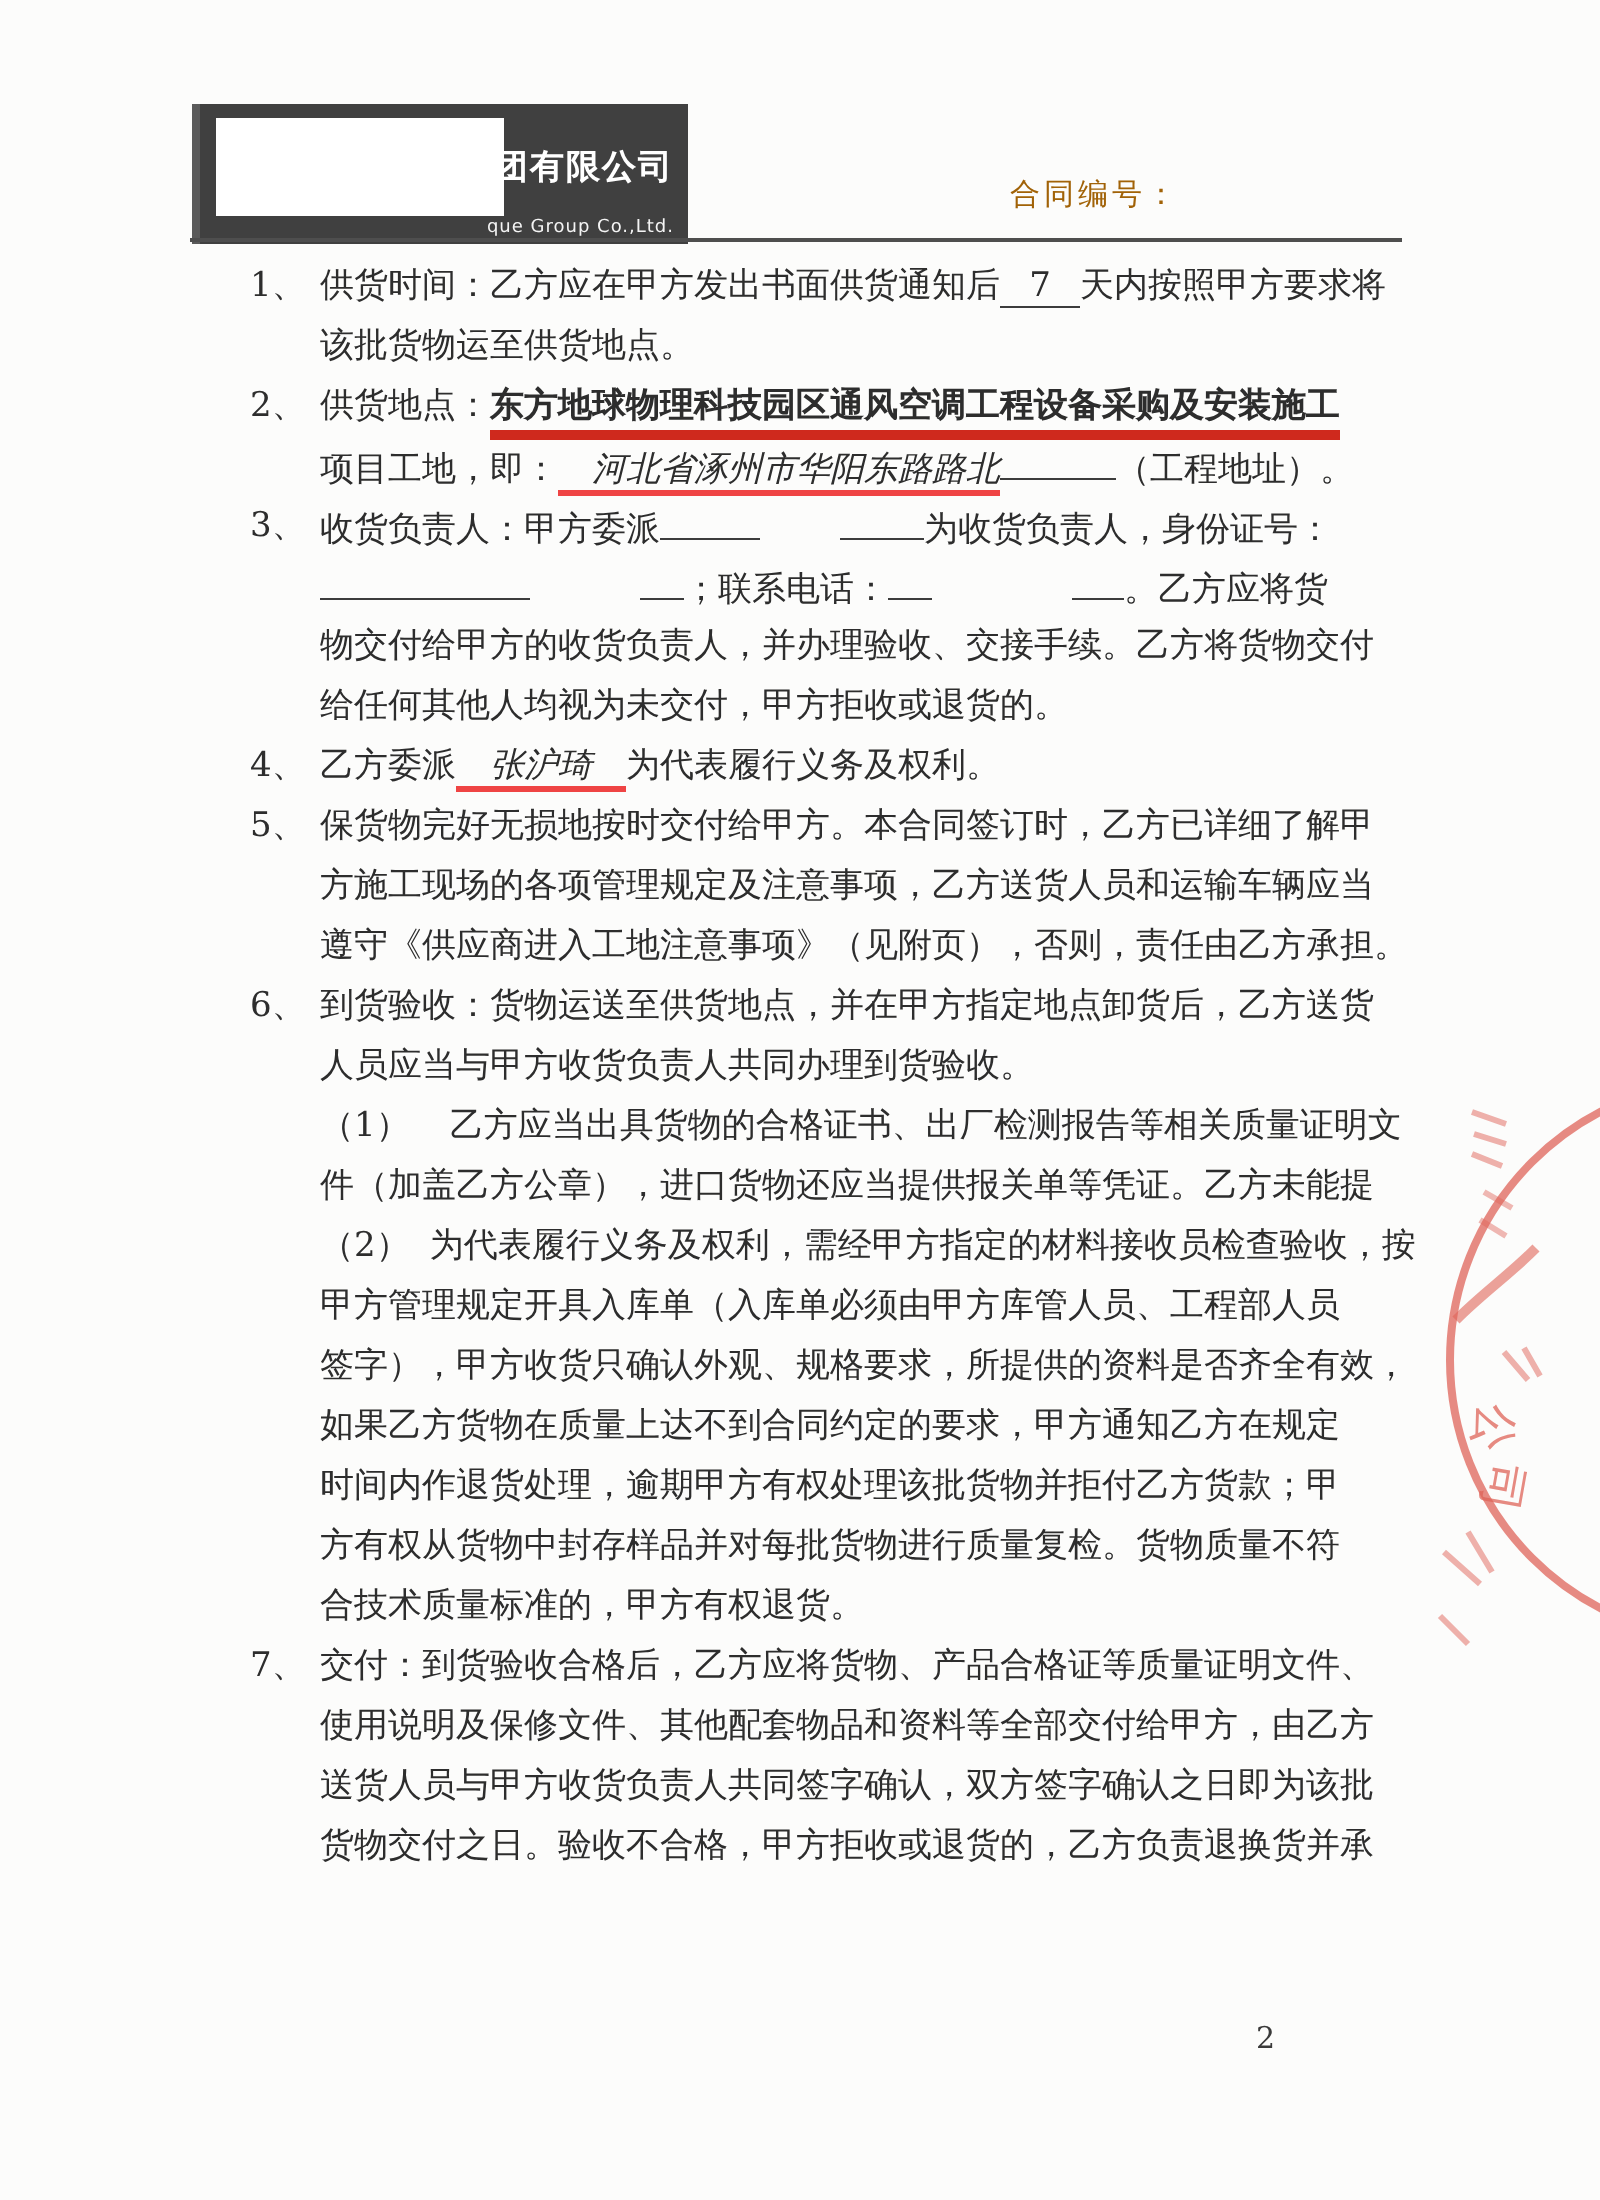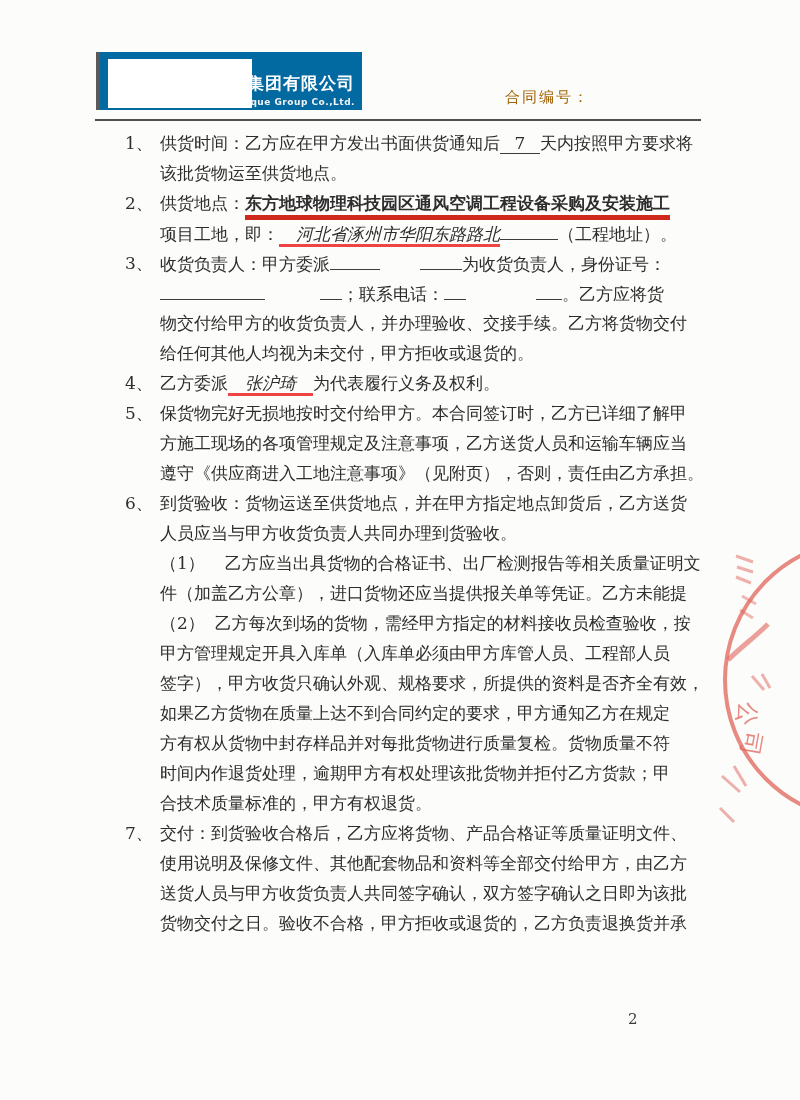--- a/index.html
+++ b/index.html
@@ -6,35 +6,35 @@
   body{
     width:800px;height:1100px;
     background:#fbfbf9;
     font-family:"DejaVu Serif","Liberation Serif",serif;
     position:relative;overflow:hidden;
   }
   .page{position:absolute;inset:0;background:#fcfcfb;}
 
   
   .logo{
-    position:absolute;left:96px;top:52px;width:244px;height:58px;
-    background:#0369a1;border-left:4px solid #5a5a5a;padding-left:18px;
+    position:absolute;left:96px;top:52px;width:244px;height:70px;
+    background:#404040;border-left:4px solid #5a5a5a;
   }
   .logo-redact{
     position:absolute;left:8px;top:7px;width:144px;height:49px;background:#ffffff;
   }
   .logo-cn{
     position:absolute;right:7px;top:20px;color:#ffffff;
     font-family:"DejaVu Sans","Liberation Sans",sans-serif;
     font-weight:bold;font-size:17px;letter-spacing:1px;white-space:nowrap;
   }
   .logo-en{
     position:absolute;right:7px;bottom:3px;color:#f4f4f4;
     font-family:"DejaVu Sans","Liberation Sans",sans-serif;
-    font-weight:bold;font-size:9px;letter-spacing:.5px;white-space:nowrap;margin-left:24px;
+    font-weight:normal;font-size:9px;letter-spacing:.5px;white-space:nowrap;margin-left:24px;
   }
   .contract-no{
     position:absolute;left:505px;top:88px;
     font-size:15px;color:#a16207;letter-spacing:2px;white-space:nowrap;
   }
   .rule{
     position:absolute;left:95px;top:119px;width:606px;height:2px;background:#4e4e4e;
   }
 
   
@@ -122,26 +122,26 @@
       <div class="clause">
         <div class="cnum"></div>
         <div class="cbody">
           <div class="line"><span>（1）</span><span class="gap" style="width: 20px;"></span><span>乙方应当出具货物的合格证书、出厂检测报告等相关质量证明文</span></div>
           <div class="line"><span>件（加盖乙方公章），进口货物还应当提供报关单等凭证。乙方未能提</span></div>
         </div>
       </div>
       <div class="clause">
         <div class="cnum"></div>
         <div class="cbody">
-          <div class="line"><span>（2）</span><span class="gap" style="width: 10px;"></span><span>乙方每次到场的货物，需经甲方指定的材料接收员检查验收，按</span></div>
+          <div class="line"><span>（2）</span><span class="gap" style="width: 10px;"></span><span>为代表履行义务及权利，需经甲方指定的材料接收员检查验收，按</span></div>
           <div class="line"><span>甲方管理规定开具入库单（入库单必须由甲方库管人员、工程部人员</span></div>
           <div class="line"><span>签字），甲方收货只确认外观、规格要求，所提供的资料是否齐全有效，</span></div>
           <div class="line"><span>如果乙方货物在质量上达不到合同约定的要求，甲方通知乙方在规定</span></div>
+          <div class="line"><span>时间内作退货处理，逾期甲方有权处理该批货物并拒付乙方货款；甲</span></div>
           <div class="line"><span>方有权从货物中封存样品并对每批货物进行质量复检。货物质量不符</span></div>
-          <div class="line"><span>时间内作退货处理，逾期甲方有权处理该批货物并拒付乙方货款；甲</span></div>
           <div class="line"><span>合技术质量标准的，甲方有权退货。</span></div>
         </div>
       </div>
       <div class="clause">
         <div class="cnum">7、</div>
         <div class="cbody">
           <div class="line"><span>交付：到货验收合格后，乙方应将货物、产品合格证等质量证明文件、</span></div>
           <div class="line"><span>使用说明及保修文件、其他配套物品和资料等全部交付给甲方，由乙方</span></div>
           <div class="line"><span>送货人员与甲方收货负责人共同签字确认，双方签字确认之日即为该批</span></div>
           <div class="line"><span>货物交付之日。验收不合格，甲方拒收或退货的，乙方负责退换货并承</span></div>

